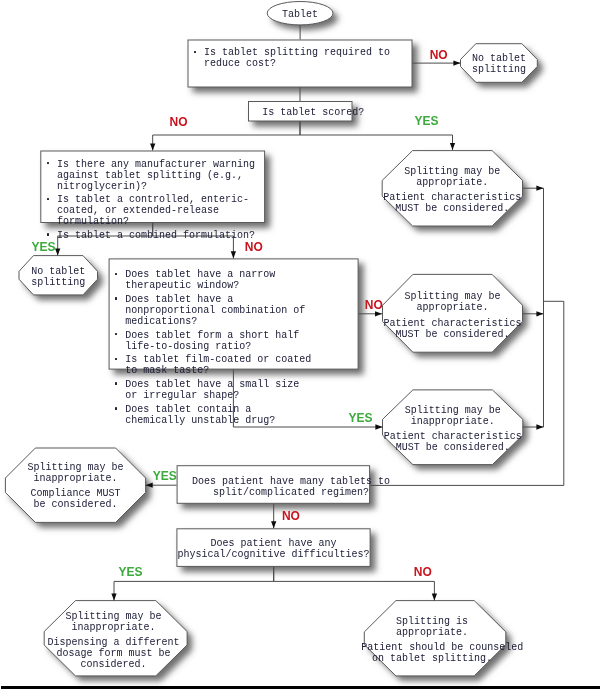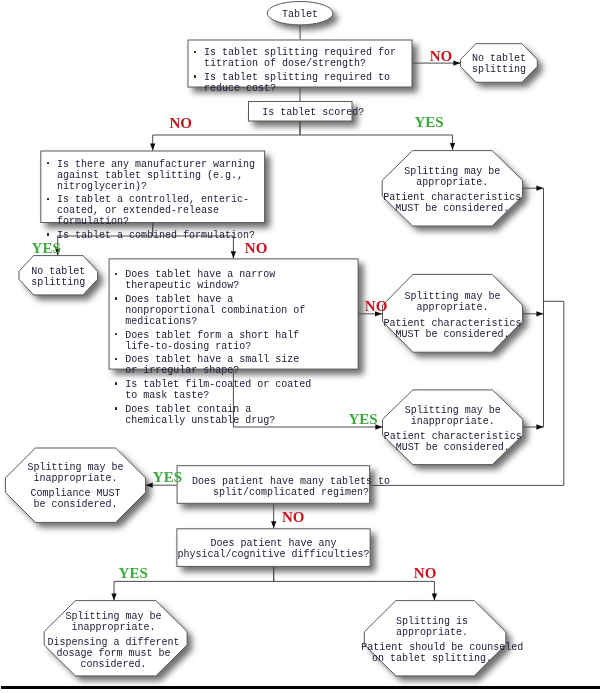--- a/index.html
+++ b/index.html
@@ -4,22 +4,22 @@
 <title>Tablet Splitting Decision Flowchart</title>
 <style>
   html,body{margin:0;padding:0;background:#ffffff;}
   body{width:604px;height:693px;overflow:hidden;
        font-family:"Liberation Sans",sans-serif;}
   #stage{position:relative;width:604px;height:693px;background:#fff;}
   #wires{position:absolute;left:0;top:0;width:604px;height:693px;}
   .txt{position:absolute;color:#20203a;font-size:10px;line-height:11.0px;
        font-family:Liberation Mono, monospace;white-space:pre;}
   .ctr{text-align:center;}
-  .lbl{position:absolute;font-size:15px;font-weight:bold;line-height:normal;
-       font-family:Liberation Serif, serif;white-space:pre;}
+  .lbl{position:absolute;font-size:12px;font-weight:bold;line-height:normal;
+       font-family:Liberation Sans, sans-serif;white-space:pre;}
   .yes{color:#3caa3c;}
   .no{color:#c8141e;}
   ul.bl{margin:0;padding:0;list-style:none;}
   ul.bl li{position:relative;padding-left:16.6px;margin:0 0 2.7px 0;}
   ul.bl li:before{content:"";position:absolute;left:6.6px;top:3.4px;
        width:2.0px;height:2.4px;border-radius:0.6px;background:#23232f;}
   .bottombar{position:absolute;left:1.1px;top:685.8px;width:599.1px;height:3.1px;background:#000;}
 </style>
 </head>
 <body>
@@ -91,38 +91,37 @@
         <path d="M543.6,301.3 L563.8,301.3 L563.8,485.4 L370.2,485.4"></path>
         <path d="M176.6,485.2 L145.6,485.2" marker-end="url(#ah)"></path>
         <path d="M273.7,503.8 L273.7,528.3" marker-end="url(#ah)"></path>
         <path d="M273.7,566.9 L273.7,581.4 L114.0,581.4 L114.0,600.6" marker-end="url(#ah)"></path>
         <path d="M273.7,566.9 L273.7,581.4 L434.4,581.4 L434.4,600.6" marker-end="url(#ah)"></path>
       </g>
     </svg>
 <div class="txt ctr" style="left:267px;top:8.6px;width:66px;"><div>Tablet</div></div>
     <div class="txt" style="left:187.5px;top:47.4px;width:225.0px;white-space:normal;">
       <ul class="bl">
-        <li><span>Is tablet splitting required for titration of dose/strength?</span></li>
         <li><span>Is tablet splitting required to reduce cost?</span></li>
       </ul>
     </div>
     <div class="txt" style="left:40.3px;top:158.6px;width:225.0px;white-space:normal;">
       <ul class="bl">
         <li><span>Is there any manufacturer warning against tablet splitting (e.g., nitroglycerin)?</span></li>
         <li><span>Is tablet a controlled, enteric-coated, or extended-release formulation?</span></li>
         <li><span>Is tablet a combined formulation?</span></li>
       </ul>
     </div>
     <div class="txt" style="left:108.6px;top:269.3px;width:206px;white-space:normal;">
       <ul class="bl">
         <li><span>Does tablet have a narrow therapeutic window?</span></li>
         <li><span>Does tablet have a nonproportional combination of medications?</span></li>
         <li><span>Does tablet form a short half life-to-dosing ratio?</span></li>
+        <li><span>Is tablet film-coated or coated to mask taste?</span></li>
         <li><span>Does tablet have a small size or irregular shape?</span></li>
-        <li><span>Is tablet film-coated or coated to mask taste?</span></li>
         <li><span>Does tablet contain a chemically unstable drug?</span></li>
       </ul>
     </div>
     <div class="txt ctr" style="left:248px;top:107.00px;width:104.5px;padding-left:13px;"><div>Is tablet scored?</div></div>
     <div class="txt ctr" style="left:460.5px;top:53.3px;width:76.8px;line-height:11.10px;"><div>No tablet</div><div>splitting</div></div>
     <div class="txt ctr" style="left:19.0px;top:265.7px;width:78.5px;line-height:11.10px;"><div>No tablet</div><div>splitting</div></div>
     <div class="txt ctr" style="left:176.6px;top:475.5px;width:229px;line-height:11.80px;"><div>Does patient have many tablets to</div><div>split/complicated regimen?</div></div>
     <div class="txt ctr" style="left:176.4px;top:538.3px;width:194.2px;line-height:11.00px;"><div>Does patient have any</div><div>physical/cognitive difficulties?</div></div>
     <div class="txt ctr" style="left:382.2px;top:165.6px;width:140.3px;"><div><div>Splitting may be</div><div>appropriate.</div></div><div style="margin-top:4.4px;"><div>Patient characteristics</div><div>MUST be considered.</div></div></div>
     <div class="txt ctr" style="left:382.5px;top:291.2px;width:140.0px;"><div><div>Splitting may be</div><div>appropriate.</div></div><div style="margin-top:4.4px;"><div>Patient characteristics</div><div>MUST be considered.</div></div></div>

